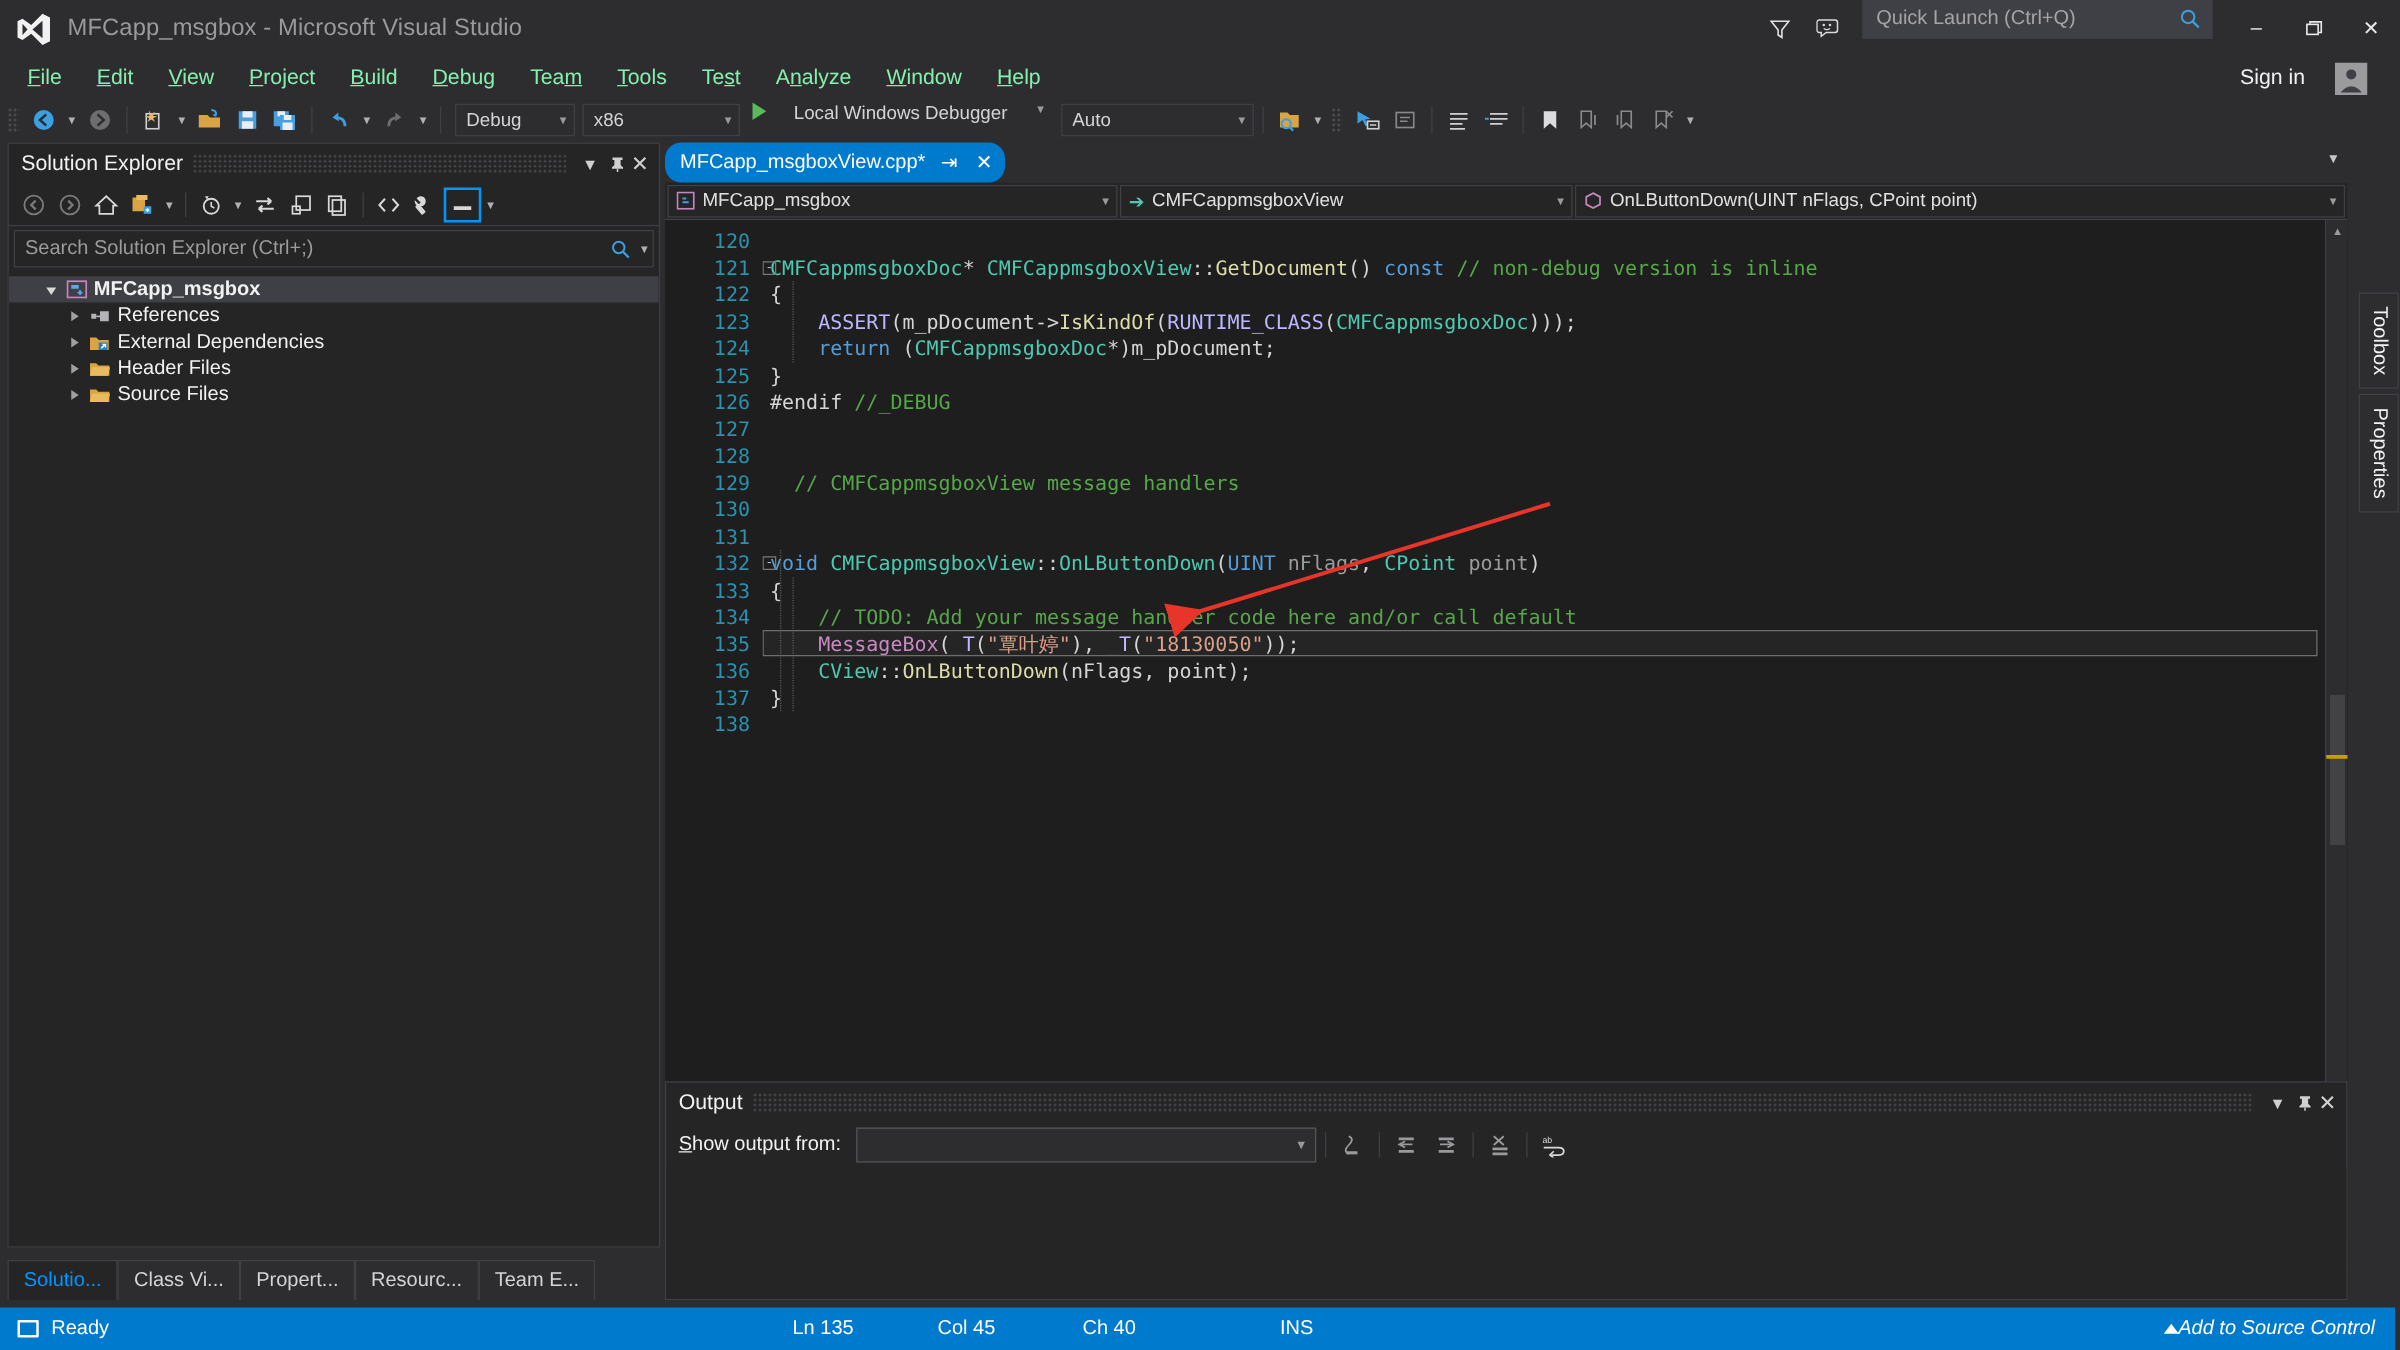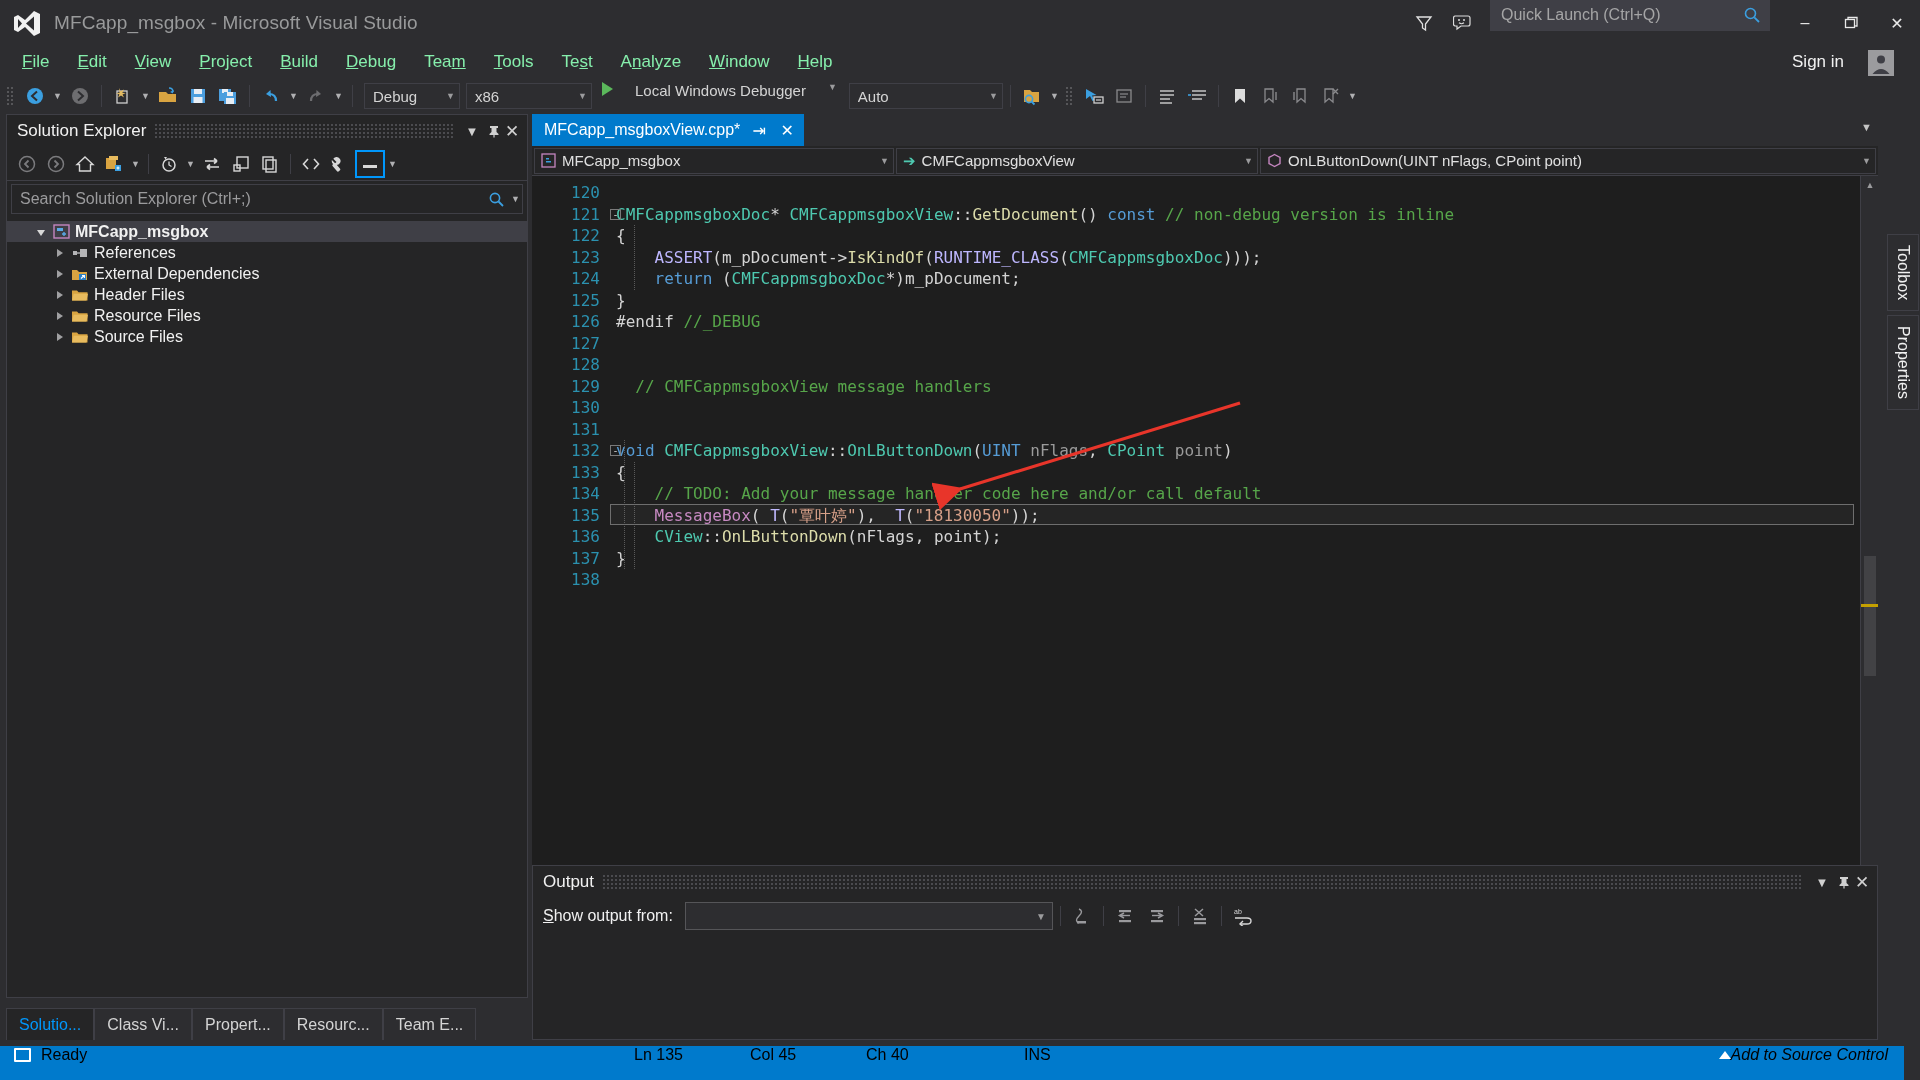--- a/index.html
+++ b/index.html
@@ -172,21 +172,21 @@
   }
   .setab.active { color: #0097fb; background: #252526; }
 
   
   #editor-area {
     position: absolute; left: 532px; right: 42px; top: 0; bottom: 0;
   }
   #tabstrip { height: 32px; display: flex; align-items: stretch; }
   #doc-tab {
     background: #007acc; display: flex; align-items: center;
-    padding: 0 8px 0 12px; gap: 10px; color: #ffffff; font-size: 16px;
+    padding: 0 8px 0 12px; gap: 10px; color: #ffffff; font-size: 16px; border-radius: 13px;
   }
   #doc-tab .tabname { white-space: nowrap; }
   #doc-pin, #doc-close { font-size: 16px; color: #fff; width: 18px; text-align: center; }
   #tabstrip-rest { flex: 1; background: #2d2d30; position: relative; }
   #tabstrip-chev {
     position: absolute; right: 6px; top: 7px; color: #c4c4c4; font-size: 11px;
   }
 
   #navbar {
     height: 30px; background: #252526; border-bottom: 1px solid #3f3f46;
@@ -319,22 +319,22 @@
     padding-top: 6px; gap: 4px;
   }
   .vtab {
     writing-mode: vertical-rl; color: #f1f1f1; font-size: 16px;
     padding: 10px 6px; background: #2d2d30; border: 1px solid #3f3f46;
     white-space: nowrap;
   }
 
   
   #statusbar {
-    position: absolute; left: 0; right: 16px; bottom: 0; height: 34px;
-    background: #007acc; display: flex; align-items: flex-start; color: #000000; font-size: 16px;
+    position: absolute; left: 0; right: 4px; bottom: 0; height: 34px;
+    background: #007acc; display: flex; align-items: center; color: #ffffff; font-size: 16px;
   }
   #st-ready { display: flex; align-items: center; gap: 10px; margin-left: 14px; }
   #st-icon {
     width: 17px; height: 14px; border: 2px solid #fff; border-radius: 1px;
   }
   .st-field { position: absolute; white-space: nowrap; }
   #st-src {
     position: absolute; right: 16px; display: flex; align-items: center;  font-style: italic;
   }
   .arrow-up {
@@ -721,32 +721,20 @@
         <div class="tree-row" style="padding-left: 44px;">
           <span class="tw">
             <span class="tri"></span>
           </span>
           <span class="ticon">
             <svg width="18" height="14" viewBox="0 0 18 14">
               <path d="M1 2.5 H6 L7.6 4.3 H16.5 V12.5 H1 Z" fill="#d9a441"></path>
               <path d="M2.6 5.7 H17 L15.4 12.5 H1 Z" fill="#e8bb5e"></path>
             </svg>
           </span>
-          <span class="tlabel">Resource Files</span>
-        </div>
-        <div class="tree-row" style="padding-left: 44px;">
-          <span class="tw">
-            <span class="tri"></span>
-          </span>
-          <span class="ticon">
-            <svg width="18" height="14" viewBox="0 0 18 14">
-              <path d="M1 2.5 H6 L7.6 4.3 H16.5 V12.5 H1 Z" fill="#d9a441"></path>
-              <path d="M2.6 5.7 H17 L15.4 12.5 H1 Z" fill="#e8bb5e"></path>
-            </svg>
-          </span>
           <span class="tlabel">Source Files</span>
         </div>
       </div>
   </div>
 
   <div id="se-tabs">
       <div class="setab active">Solutio...</div>
       <div class="setab">Class Vi...</div>
       <div class="setab">Propert...</div>
       <div class="setab">Resourc...</div>

